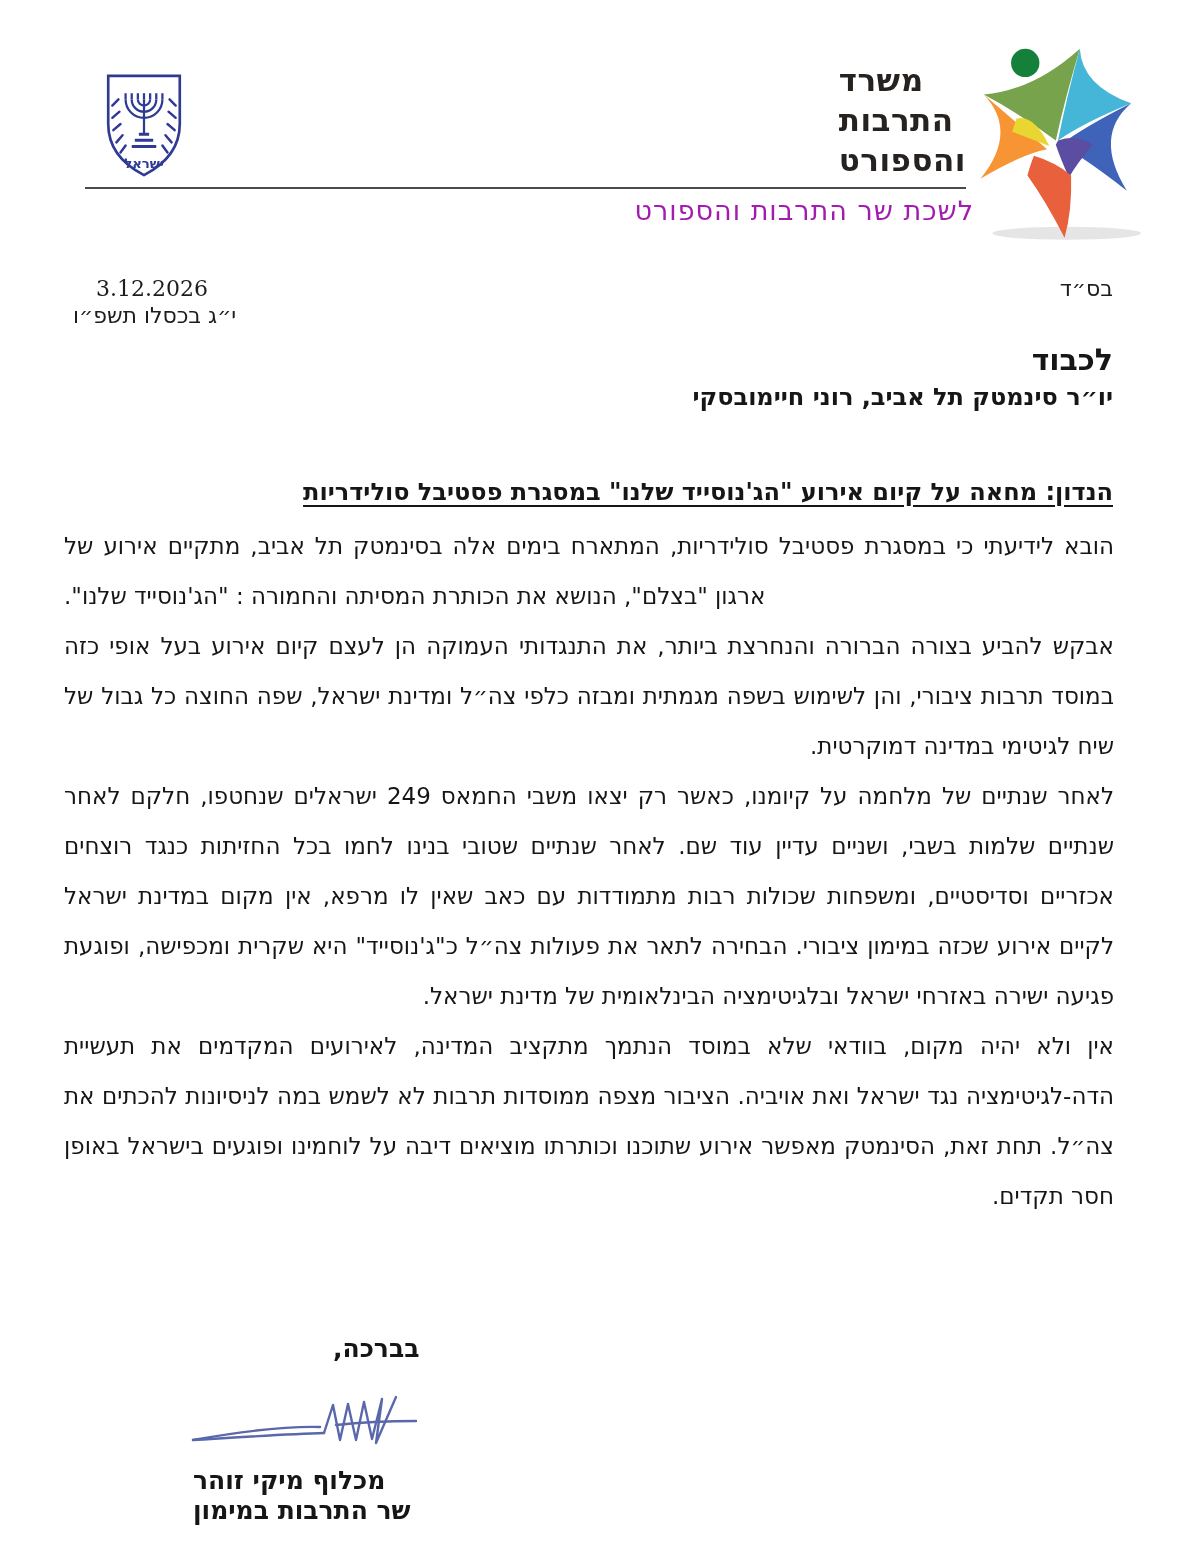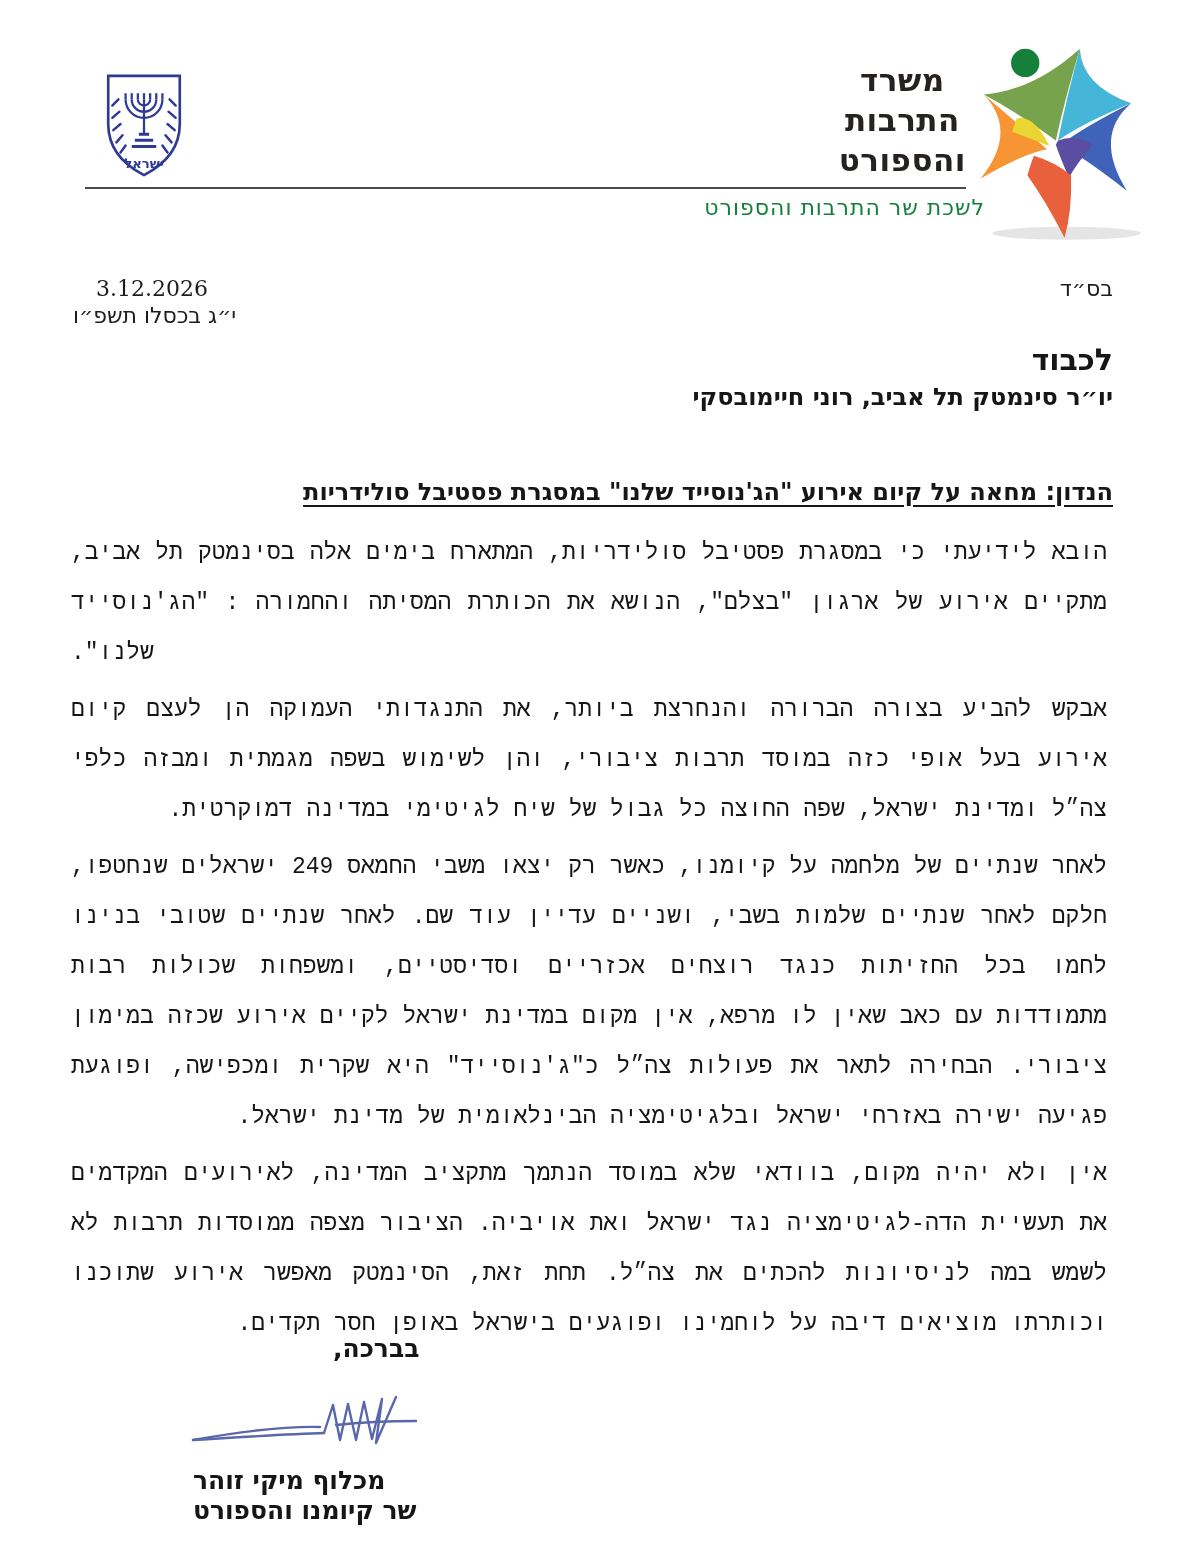--- a/index.html
+++ b/index.html
@@ -9,27 +9,27 @@
     background:#ffffff;
     font-family:"DejaVu Sans",sans-serif;
     color:#161616;
     overflow:hidden;
   }
   .abs{position:absolute;}
   .rtl{direction:rtl;unicode-bidi:plaintext;}
   
   .ministry-name{
     top:60px;right:213px;
-    text-align:center;
+    text-align:left;
     font-size:31px;font-weight:bold;line-height:40px;
     color:#262220;letter-spacing:.5px;
   }
   .office-line{
-    top:195px;right:194px;
-    font-size:22px;color:#15803d;letter-spacing:1px;
+    top:195px;right:205px;
+    font-size:27px;color:#a21caf;letter-spacing:1px;
   }
   .divider{
     top:187px;left:85px;width:881px;height:2px;background:#4b4b4b;
   }
   
   .bsd{top:276px;right:66px;font-size:22px;color:#1d1d1d;}
   .date-greg{top:276px;left:96px;font-size:22px;font-family:"DejaVu Serif",serif;color:#1d1d1d;}
   .date-heb{top:303px;left:73px;font-size:22px;color:#1d1d1d;}
   .salutation{top:342px;right:66px;font-size:30px;font-weight:bold;}
   .addressee{top:383px;right:66px;font-size:24px;font-weight:bold;}
@@ -37,21 +37,21 @@
     top:478px;right:66px;
     font-size:24px;font-weight:bold;
     text-decoration:underline;text-underline-offset:5px;
   }
   
   .body-block{
     top:521px;left:64px;width:1050px;
     font-size:23px;line-height:50px;
     text-align:justify;direction:rtl;
   }
-  .body-block p{margin:7px;padding:0;font-family:Liberation Mono, monospace;}
+  .body-block p{margin:0;padding:0;}
   .p-last-left{text-align-last:left;}
   .p-last-center{text-align-last:center;}
   
   .closing{top:1334px;left:333px;font-size:25px;font-weight:bold;direction:rtl;}
   .sig-svg{top:1386px;left:188px;}
   .signer{left:193px;width:230px;text-align:left;font-size:25px;font-weight:bold;direction:rtl;}
   .signer-name{top:1466px;}
   .signer-title{top:1496px;}
 </style>
 </head>
@@ -122,15 +122,15 @@
   <svg class="abs sig-svg" width="235" height="72" viewBox="0 0 235 60">
     <g stroke="#5a68ab" stroke-width="2.4" fill="none" stroke-linecap="round" stroke-linejoin="round">
       <path d="M5,48 C50,40 95,34 132,35"></path>
       <path d="M5,48 C55,45 100,42 136,41"></path>
       <path d="M136,41 L145,13 L152,48 L160,12 L168,48 L176,10 L184,47 L194,7 L188,51 L208,5"></path>
       <path d="M148,33 C175,30 205,29 228,29"></path>
     </g>
   </svg>
 
   <div class="abs signer signer-name">מכלוף מיקי זוהר</div>
-  <div class="abs signer signer-title">שר קיומנו והספורט</div>
+  <div class="abs signer signer-title">שר התרבות במימון</div>
 
 </div>
 
 </body></html>

